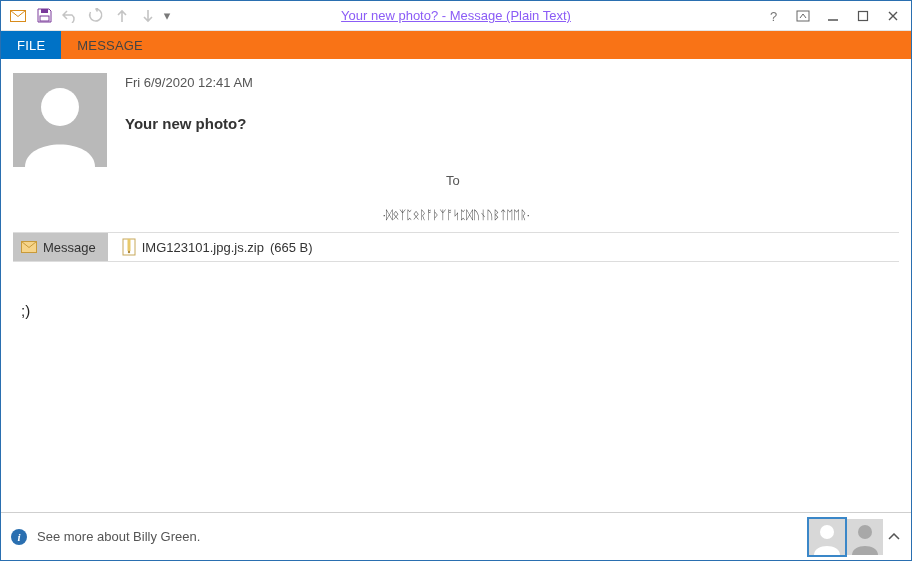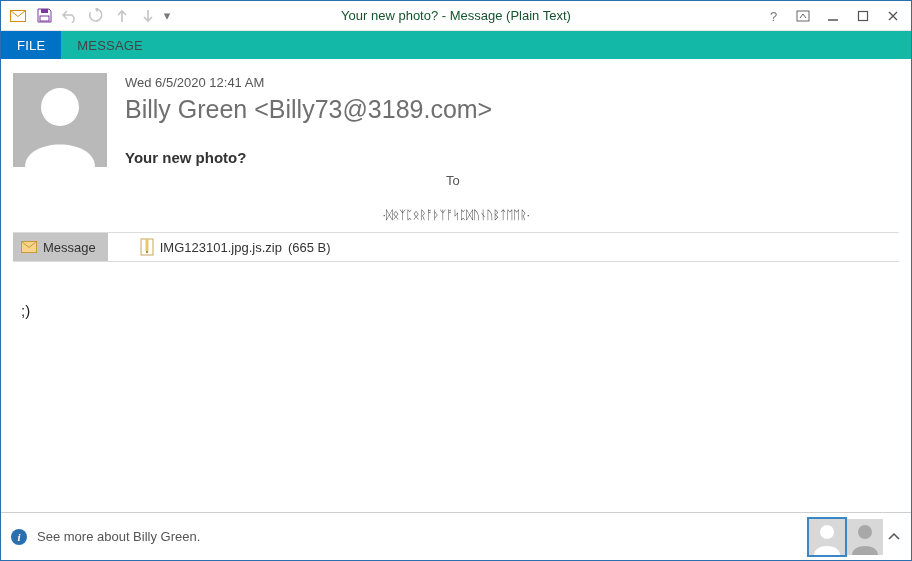--- a/index.html
+++ b/index.html
@@ -42,40 +42,41 @@
     height: 22px;
     display:flex;
     align-items:center;
     justify-content:center;
     color:#7a7a7a;
   }
   .window-title {
     position: absolute;
     left: 50%;
     transform: translateX(-50%);
-    color: #14532d;
+    color: #8b5cf6;
     font-size: 13px;
+    text-decoration: underline;
   }
   .window-controls {
     position: absolute;
     right: 4px;
     display: flex;
     gap: 2px;
   }
   .win-btn {
     width: 28px;
     height: 22px;
     display:flex;align-items:center;justify-content:center;
     color:#555;
   }
   .ribbon-tabs {
     height: 28px;
     display: flex;
     align-items: stretch;
-    background: #14b8a6;
+    background: #f97316;
   }
   .tab {
     padding: 0 16px;
     display:flex;align-items:center;
     font-size: 13px;
     color: #444;
     text-transform: uppercase;
     letter-spacing: .2px;
   }
   .tab.file {
@@ -143,21 +144,21 @@
     gap:6px;
     padding: 0 12px 0 8px;
     color:#333;
     font-size:13px;
   }
   .attach-tab svg { width:16px;height:12px; }
   .attach-item {
     display:flex;
     align-items:center;
     gap:6px;
-    padding-left:32px;
+    padding-left:14px;
     color:#333;
     font-size:13px;
   }
   .msg-body {
     flex:1;
     padding: 40px 8px 8px 8px;
     color:#222;
     font-size:15px;
   }
   .people-pane {
@@ -276,22 +277,21 @@
 
 <div class="content-area">
   <div class="msg-header">
     <div class="avatar-lg">
       <svg width="94" height="94" viewBox="0 0 94 94">
           <circle cx="47" cy="34" r="19" fill="#fff"></circle>
           <path d="M12 94 C12 64 82 64 82 94 Z" fill="#fff"></path>
         </svg>
     </div>
     <div class="msg-meta">
-      <div class="msg-date">Wed 6/5/2020 12:41 AM</div>
-      <div class="msg-from">Billy Green &lt;Billy73@3189.com&gt;</div>
+      <div class="msg-date">Fri 6/9/2020 12:41 AM</div>
       <div class="msg-subject">Your new photo?</div>
     </div>
   </div>
 
   <div class="to-row">
     <span class="to-label">To</span>
     <span class="to-value">·ᛞᛟᛉᛈᛟᚱᚩᚦᛉᚩᛋᛈᛞᚢᚾᚢᛒᛏᛖᛖᚱ·</span>
   </div>
 
   <div class="attach-bar">

